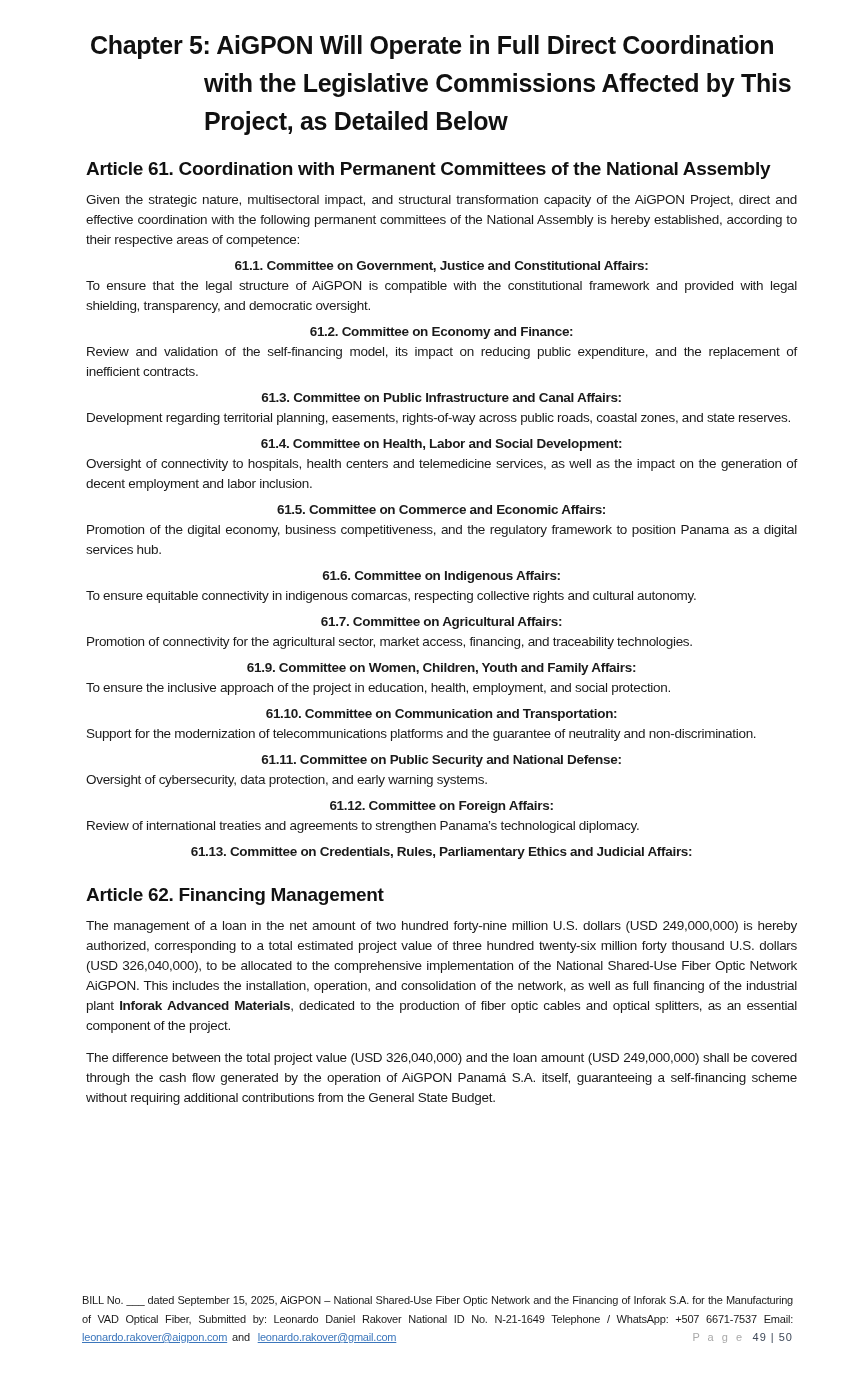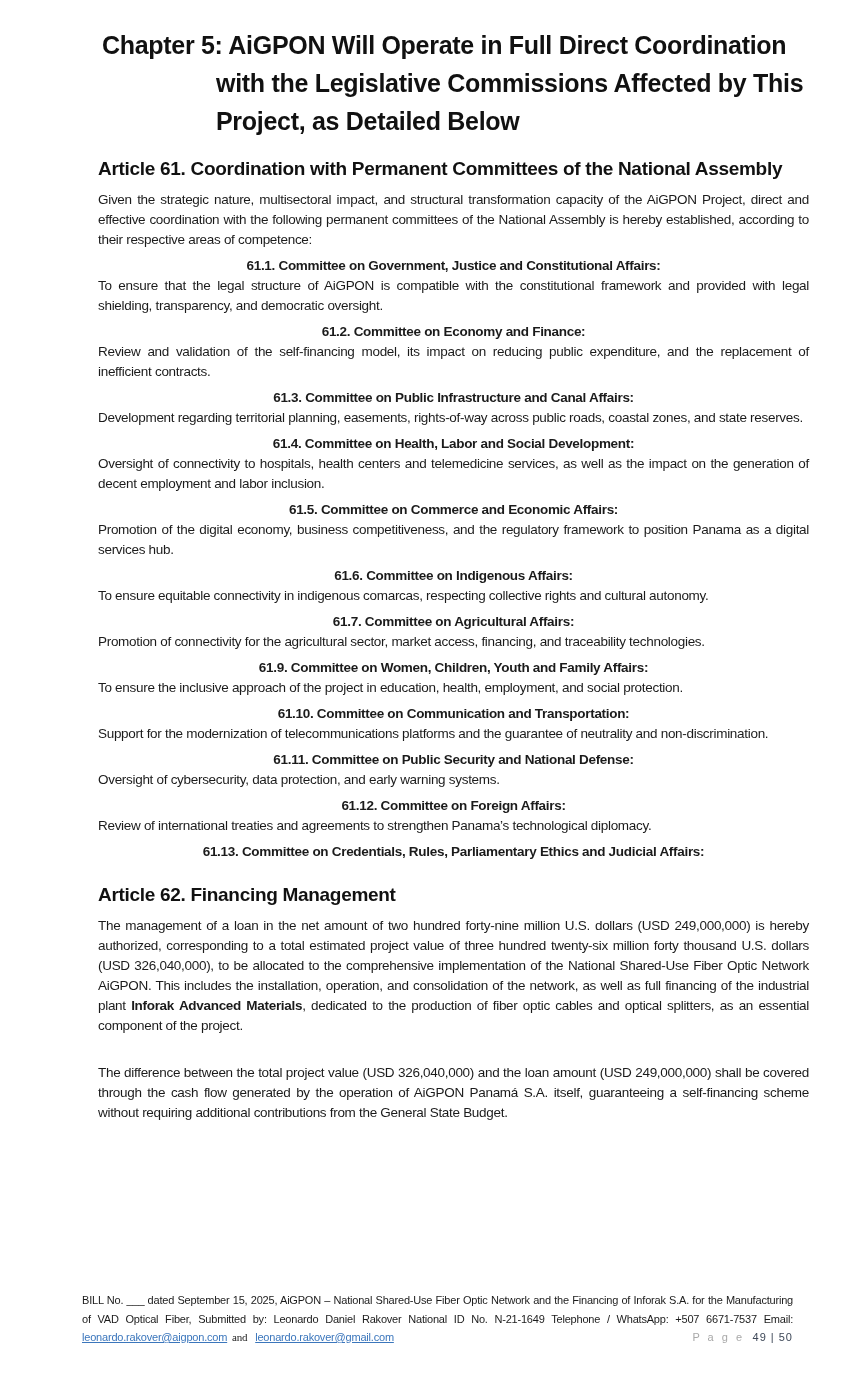--- a/index.html
+++ b/index.html
@@ -1,47 +1,47 @@
 <!DOCTYPE html>
 <html><head>
 <meta charset="utf-8">
 <style>
   html,body{margin:0;padding:0;background:#ffffff;}
   .page{
     position:relative;width:850px;height:1400px;background:#ffffff;overflow:hidden;
     font-family:"Liberation Sans",sans-serif;color:#1b1b1b;
   }
-  .content{position:absolute;left:98px;top:26px;width:711px;}
+  .content{position:absolute;left:86px;top:26px;width:711px;}
   .chapter-title{
     margin:0 0 0 4px;font-size:25px;font-weight:700;line-height:38px;
     letter-spacing:-0.3px;color:#111111;
   }
   .t-line{display:block;}
   .t-cont{margin-left:114px;}
   .article-heading{
     font-size:19px;font-weight:700;letter-spacing:-0.3px;color:#111111;
     margin:16px 0 8px 0;line-height:26px;
   }
   .article-heading.a62{margin-top:20px;}
   .para{
     margin:0;font-size:13.5px;line-height:20px;letter-spacing:-0.3px;
     text-align:justify;color:#1b1b1b;
   }
   .intro{margin-top:6px;margin-bottom:2px;}
   .item{margin-top:6px;}
   .item-title{font-weight:700;font-size:13.5px;line-height:20px;letter-spacing:-0.3px;text-align:center;}
   .p62{margin-top:8px;}
-  .p62b{margin-top:27px;}
+  .p62b{margin-top:12px;}
   .footer{
     position:absolute;left:82px;top:1291px;width:711px;
     font-size:11px;line-height:18.5px;letter-spacing:-0.2px;color:#1b1b1b;
   }
   .f-just{text-align:justify;text-align-last:justify;}
   .email{color:#3b76bc;text-decoration:underline;cursor:pointer;}
-  .f-and{margin:0 5px 16px 2px;font-family:Liberation Serif, serif;}
+  .f-and{margin:0 5px 16px 2px;}
   .page-num{position:absolute;right:0;top:37px;font-size:11px;white-space:nowrap;}
   .pn-word{color:#a8a8a8;letter-spacing:2.5px;margin-right:8px;}
   .pn-nums{color:#3d4757;letter-spacing:1px;}
 </style>
 </head>
 <body>
 
 <div class="page">
   <div class="content">
 

